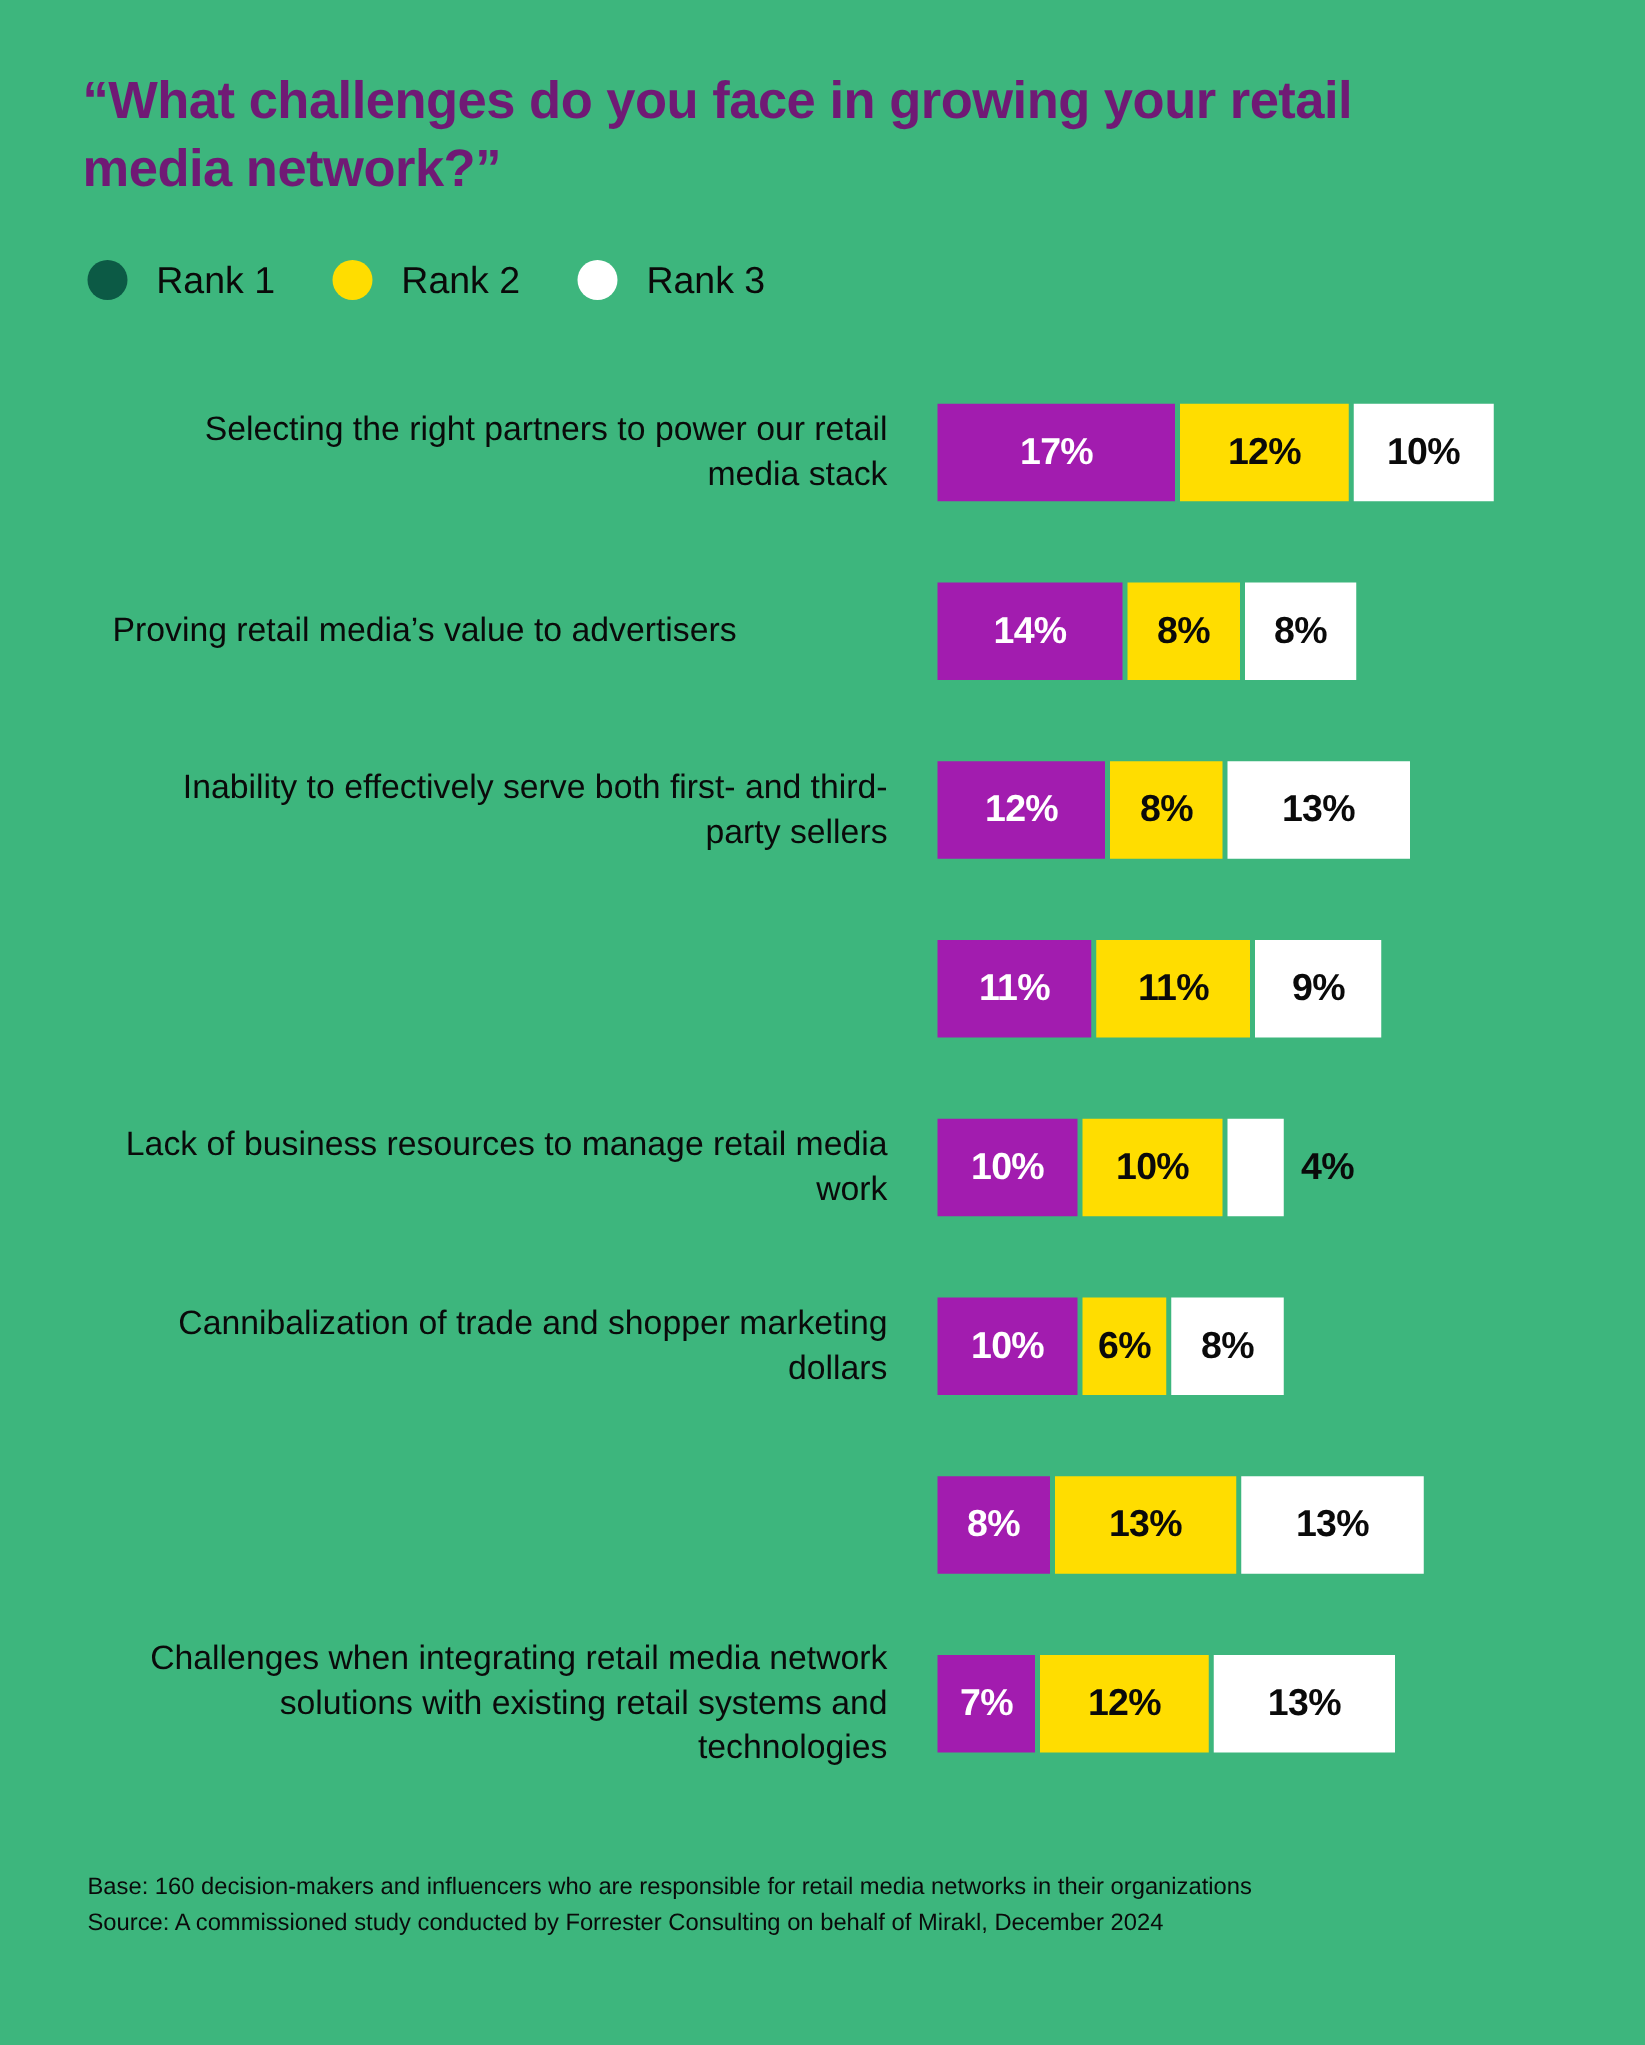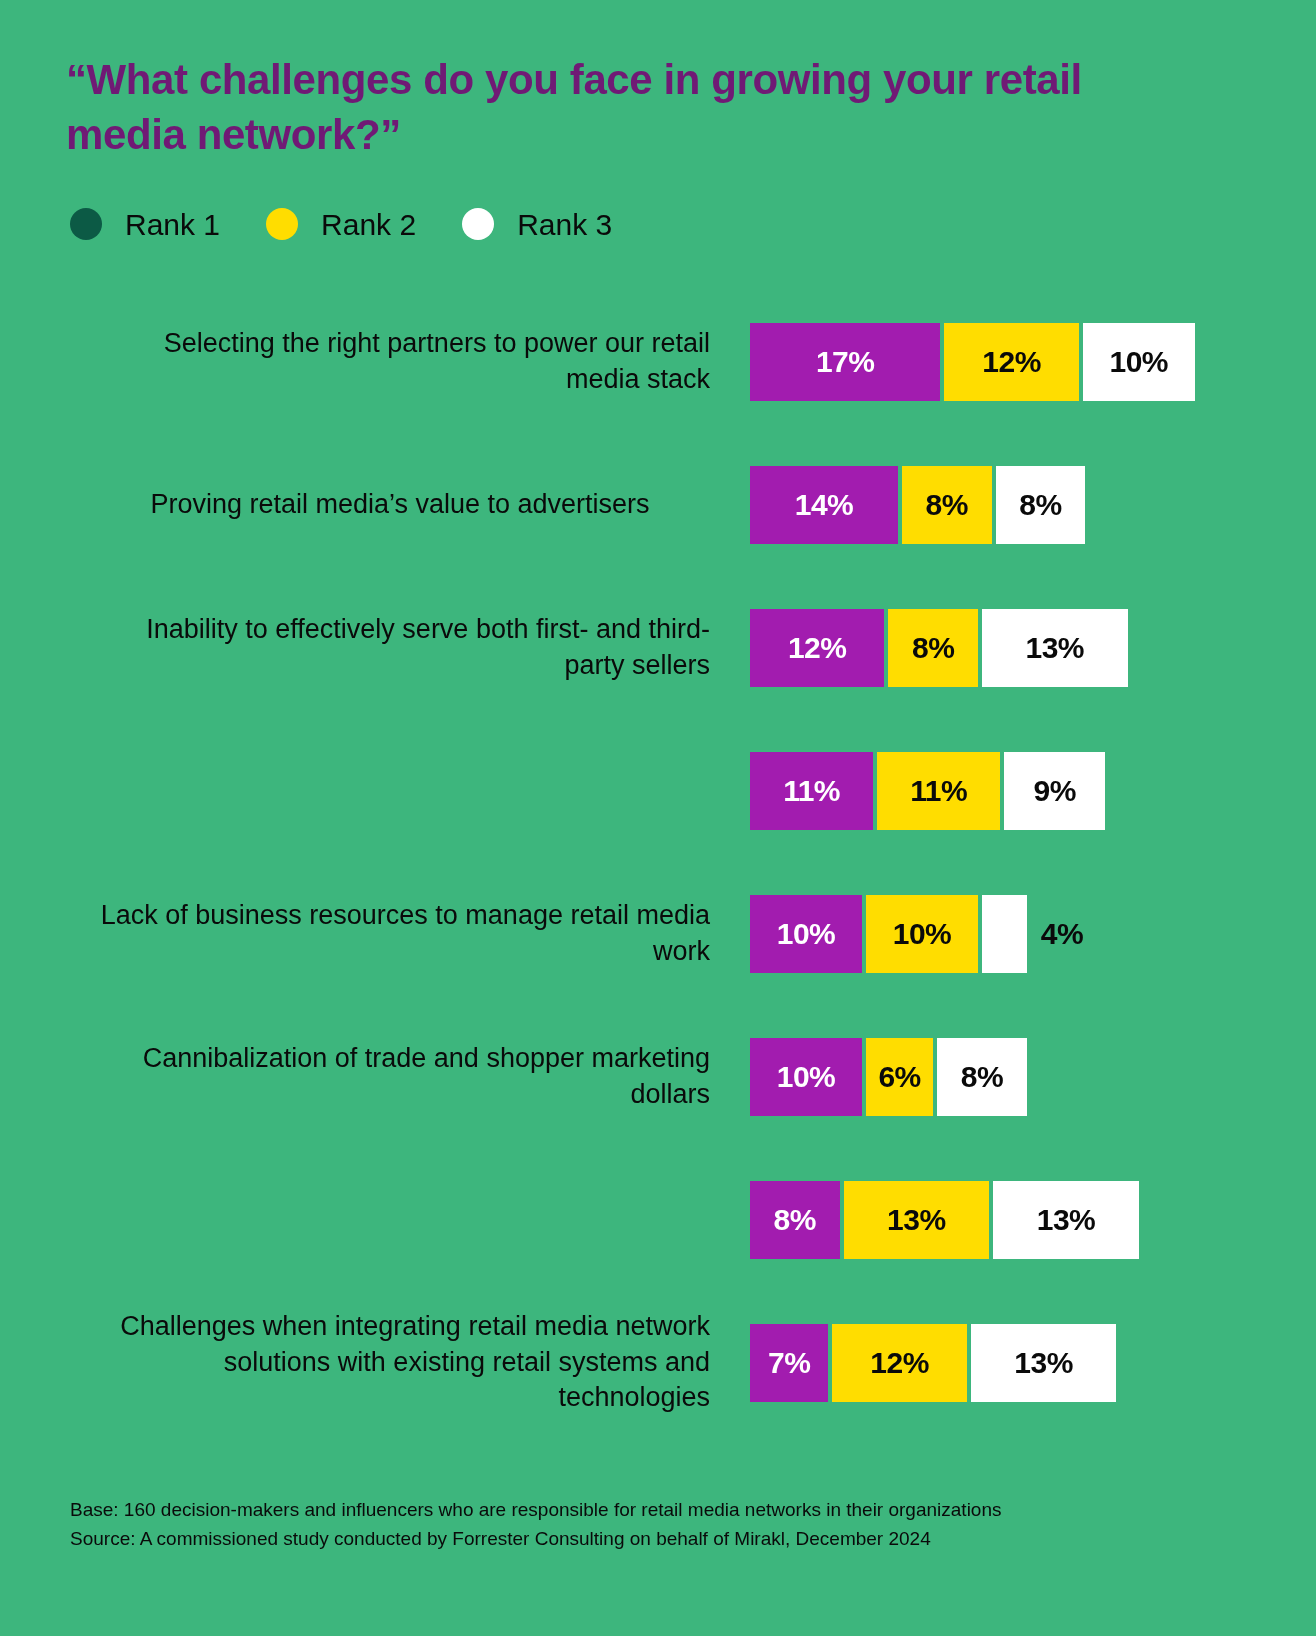--- a/index.html
+++ b/index.html
@@ -62,21 +62,21 @@
     position: relative;
     height: 143px;
   }
   .row-label-wrap {
     position: absolute;
     left: 90px; top: 0;
     width: 620px;
     height: 143px;
     display: flex;
     align-items: center;
-    justify-content: center;
+    justify-content: flex-start;
   }
   .row-label-text {
     text-align: right;
     font-size: 27px;
     line-height: 1.32;
     color: #0A0A0A;
   }
   .bars {
     position: absolute;
     left: 750px; top: 0;

